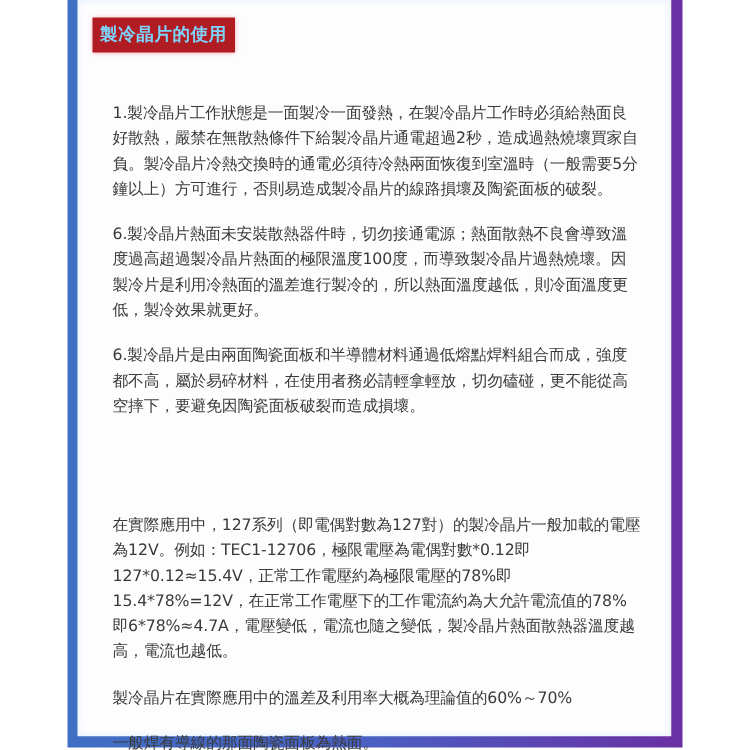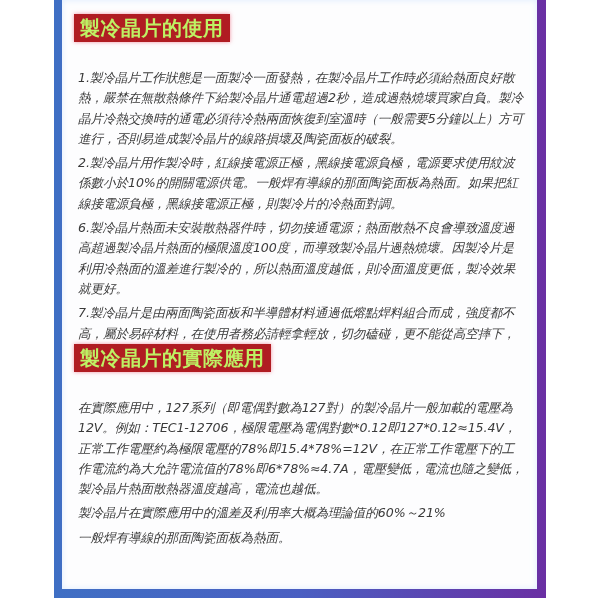--- a/index.html
+++ b/index.html
@@ -2,43 +2,41 @@
 <html><head>
 <meta charset="utf-8">
 <style>
   html, body { margin:0; padding:0; }
   body { width:600px; height:600px; background:#ffffff; position:relative; overflow:hidden;
          font-family:"DejaVu Sans", "Liberation Sans", sans-serif; }
   .frame { position:absolute; left:54px; top:0; width:492px; height:598px;
            background:linear-gradient(90deg,#3f6fc4 0%,#4a5fc2 50%,#6a2fa3 100%); }
   .inner { position:absolute; left:8px; top:0; right:9px; bottom:9px; background:#fdfdfe;
            box-shadow: inset 0 0 6px rgba(200,225,255,0.6); }
-  .heading { position:absolute; left:12px; background:#b01c22; color:#bef264; font-weight:bold;
-             font-size:20px; line-height:26px; padding:1px 6px 1px 6px; letter-spacing:0.5px;
+  .heading { position:absolute; left:12px; background:#b01c22; color:#7dd3fc; font-weight:bold;
+             font-size:14px; line-height:26px; padding:1px 6px 1px 6px; letter-spacing:0.5px;
              box-shadow:0 0 4px rgba(240,120,140,0.8); }
   .h1 { top:14px; }
   .h2 { top:344px; }
   .para { position:absolute; left:12px; right:8px; font-size:12.6px; line-height:20.3px; color:#3a3a3a;
           letter-spacing:-0.1px; }
   .p1 { top:64px; }
   .p2 { top:394px; }
-  .para p { margin:4px;font-style:italic; }
+  .para p { margin:16px; }
 </style>
 </head>
 <body>
 
 <div class="frame">
   <div class="inner">
     <div class="heading h1">製冷晶片的使用</div>
     <div class="para p1">
       <p>1.製冷晶片工作狀態是一面製冷一面發熱，在製冷晶片工作時必須給熱面良好散熱，嚴禁在無散熱條件下給製冷晶片通電超過2秒，造成過熱燒壞買家自負。製冷晶片冷熱交換時的通電必須待冷熱兩面恢復到室溫時（一般需要5分鐘以上）方可進行，否則易造成製冷晶片的線路損壞及陶瓷面板的破裂。</p>
-      <p>2.製冷晶片用作製冷時，紅線接電源正極，黑線接電源負極，電源要求使用紋波係數小於10%的開關電源供電。一般焊有導線的那面陶瓷面板為熱面。如果把紅線接電源負極，黑線接電源正極，則製冷片的冷熱面對調。</p>
       <p>6.製冷晶片熱面未安裝散熱器件時，切勿接通電源；熱面散熱不良會導致溫度過高超過製冷晶片熱面的極限溫度100度，而導致製冷晶片過熱燒壞。因製冷片是利用冷熱面的溫差進行製冷的，所以熱面溫度越低，則冷面溫度更低，製冷效果就更好。</p>
-      <p>7.製冷晶片是由兩面陶瓷面板和半導體材料通過低熔點焊料組合而成，強度都不高，屬於易碎材料，在使用者務必請輕拿輕放，切勿磕碰，更不能從高空摔下，要避免因陶瓷面板破裂而造成損壞。</p>
+      <p>6.製冷晶片是由兩面陶瓷面板和半導體材料通過低熔點焊料組合而成，強度都不高，屬於易碎材料，在使用者務必請輕拿輕放，切勿磕碰，更不能從高空摔下，要避免因陶瓷面板破裂而造成損壞。</p>
     </div>
-    <div class="heading h2">製冷晶片的實際應用</div>
     <div class="para p2">
       <p>在實際應用中，127系列（即電偶對數為127對）的製冷晶片一般加載的電壓為12V。例如：TEC1-12706，極限電壓為電偶對數*0.12即127*0.12≈15.4V，正常工作電壓約為極限電壓的78%即15.4*78%=12V，在正常工作電壓下的工作電流約為大允許電流值的78%即6*78%≈4.7A，電壓變低，電流也隨之變低，製冷晶片熱面散熱器溫度越高，電流也越低。</p>
-      <p>製冷晶片在實際應用中的溫差及利用率大概為理論值的60%～21%</p>
+      <p>製冷晶片在實際應用中的溫差及利用率大概為理論值的60%～70%</p>
       <p>一般焊有導線的那面陶瓷面板為熱面。</p>
     </div>
   </div>
 </div>
 
 </body></html>

